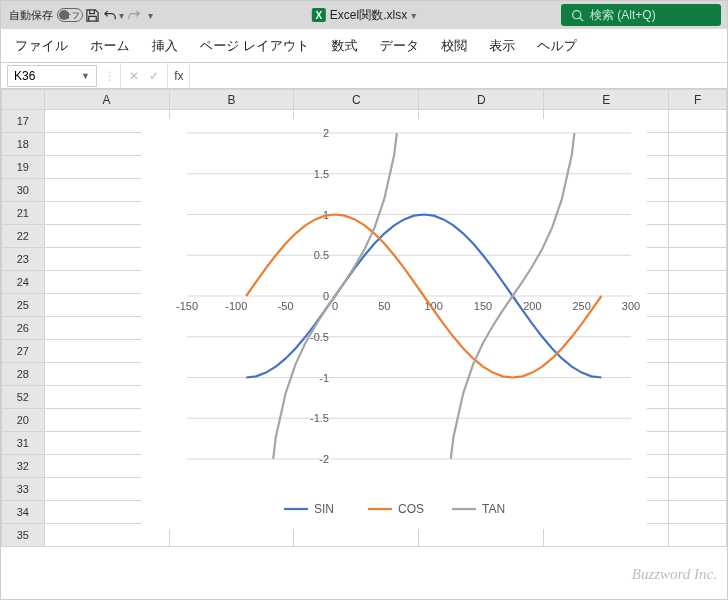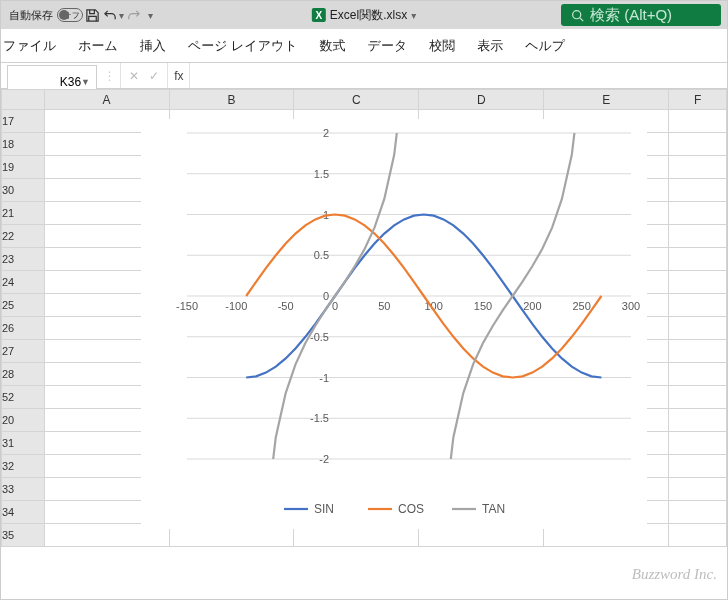--- a/index.html
+++ b/index.html
@@ -6,35 +6,35 @@
   body { font-family: "Meiryo UI", "Yu Gothic UI", sans-serif; font-size: 12px; background: #fff; width: 728px; height: 600px; overflow: hidden; position: relative; border: 1px solid #ccc; }
   .titlebar { background: #d9d9d9; height: 28px; display: flex; align-items: center; color: #222; position: relative; }
   .titlebar .left { display: flex; align-items: center; gap: 0; padding-left: 8px; }
   .autosave { display: flex; align-items: center; gap: 4px; font-size: 11px;}
   .toggle { width: 26px; height: 14px; border-radius: 7px; border: 1px solid #666; position: relative; background: #d9d9d9; display:inline-flex; align-items:center; justify-content:flex-end; font-size:8px; padding-right:2px;}
   .toggle::before { content:""; position:absolute; left:1px; top:1px; width:10px; height:10px; border-radius:50%; background:#666;}
   .tb-icon { width: 18px; height: 18px; display: flex; align-items: center; justify-content: center; }
   .titlebar .center { position: absolute; left: 50%; transform: translateX(-50%); display: flex; align-items: center; gap: 4px; font-size: 12px;}
   .titlebar .center .x-icon { width: 14px; height: 14px; background: #107c41; color: #fff; font-size: 10px; font-weight: bold; display:flex; align-items:center; justify-content:center; border-radius:2px;}
   .titlebar .right { margin-left: auto; margin-right: 6px; }
-  .searchbox { background: #107c41; color: #c6e7d6; border-radius: 3px; padding: 3px 10px; display: flex; align-items: center; gap: 6px; min-width: 160px; height:22px; font-size:15px;}
-  .ribbon-tabs { background: #fff; height: 34px; display: flex; align-items: center; gap: 22px; padding: 0 2px; border-bottom: 1px solid #cfcfcf; font-size: 13px; color:#222;}
+  .searchbox { background: #107c41; color: #c6e7d6; border-radius: 3px; padding: 3px 10px; display: flex; align-items: center; gap: 6px; min-width: 160px; height:22px; font-size:12px;}
+  .ribbon-tabs { background: #fff; height: 34px; display: flex; align-items: center; gap: 22px; padding: 0 14px; border-bottom: 1px solid #cfcfcf; font-size: 13px; color:#222;}
   .ribbon-tabs span { cursor: default; }
   .fx-bar { height: 26px; display: flex; align-items: stretch; border-bottom: 1px solid #cfcfcf; background:#fff;}
-  .namebox { width: 90px; border: 1px solid #cfcfcf; margin: 2px 2px 2px 6px; padding: 16px 6px; display:flex; align-items:center; justify-content:flex-end; font-size:12px; background:#fff;}
+  .namebox { width: 90px; border: 1px solid #cfcfcf; margin: 2px 2px 2px 6px; padding: 10px 6px; display:flex; align-items:center; justify-content:space-between; font-size:12px; background:#fff;}
   .namebox .dd { font-size:9px; color:#666;}
   .fx-divider { width: 22px; border-right: 1px solid #e3e3e3; display:flex; align-items:center; justify-content:center;}
   .fx-btns { display:flex; align-items:center; gap:10px; padding:0 8px; color:#bcbcbc; border-right:1px solid #e3e3e3;}
   .fx-label { padding:0 6px; display:flex; align-items:center; color:#444; border-right:1px solid #e3e3e3;}
   .fx-input { flex:1; padding:2px 6px; display:flex; align-items:center;}
   .grid-area { position: relative; height: calc(600px - 28px - 34px - 26px); overflow:hidden;}
   table.sheet { border-collapse: collapse; table-layout: fixed; }
   .sheet th, .sheet td { border: 1px solid #d4d4d4; font-weight: normal; }
   .sheet thead th { background: #e6e6e6; height: 20px; font-size: 12px; color:#333; text-align:center;}
-  .sheet tbody th { background: #e6e6e6; width: 44px; font-size: 11px; color:#333; text-align:left; height:23px;}
+  .sheet tbody th { background: #e6e6e6; width: 44px; font-size: 11px; color:#333; text-align:center; height:23px;}
   .corner { background:#e6e6e6; width:28px;}
   .col { width: 130px; }
   .colF { width: 60px; }
   .chart-wrap { position:absolute; left:140px; top:30px; width:506px; height:410px; background:#fff;}
   svg.chart { width:100%; height:100%; }
   .axis-txt { font-size:11px; fill:#595959; }
   .grid-line { stroke:#d9d9d9; stroke-width:1; }
   .series { fill:none; stroke-width:2.2; }
   .legend { font-size:12px; fill:#595959;}
   .watermark { position:absolute; right:10px; bottom:18px; color:#bdbdbd; font-size:15px; font-style:italic; font-family: Georgia, serif;}

